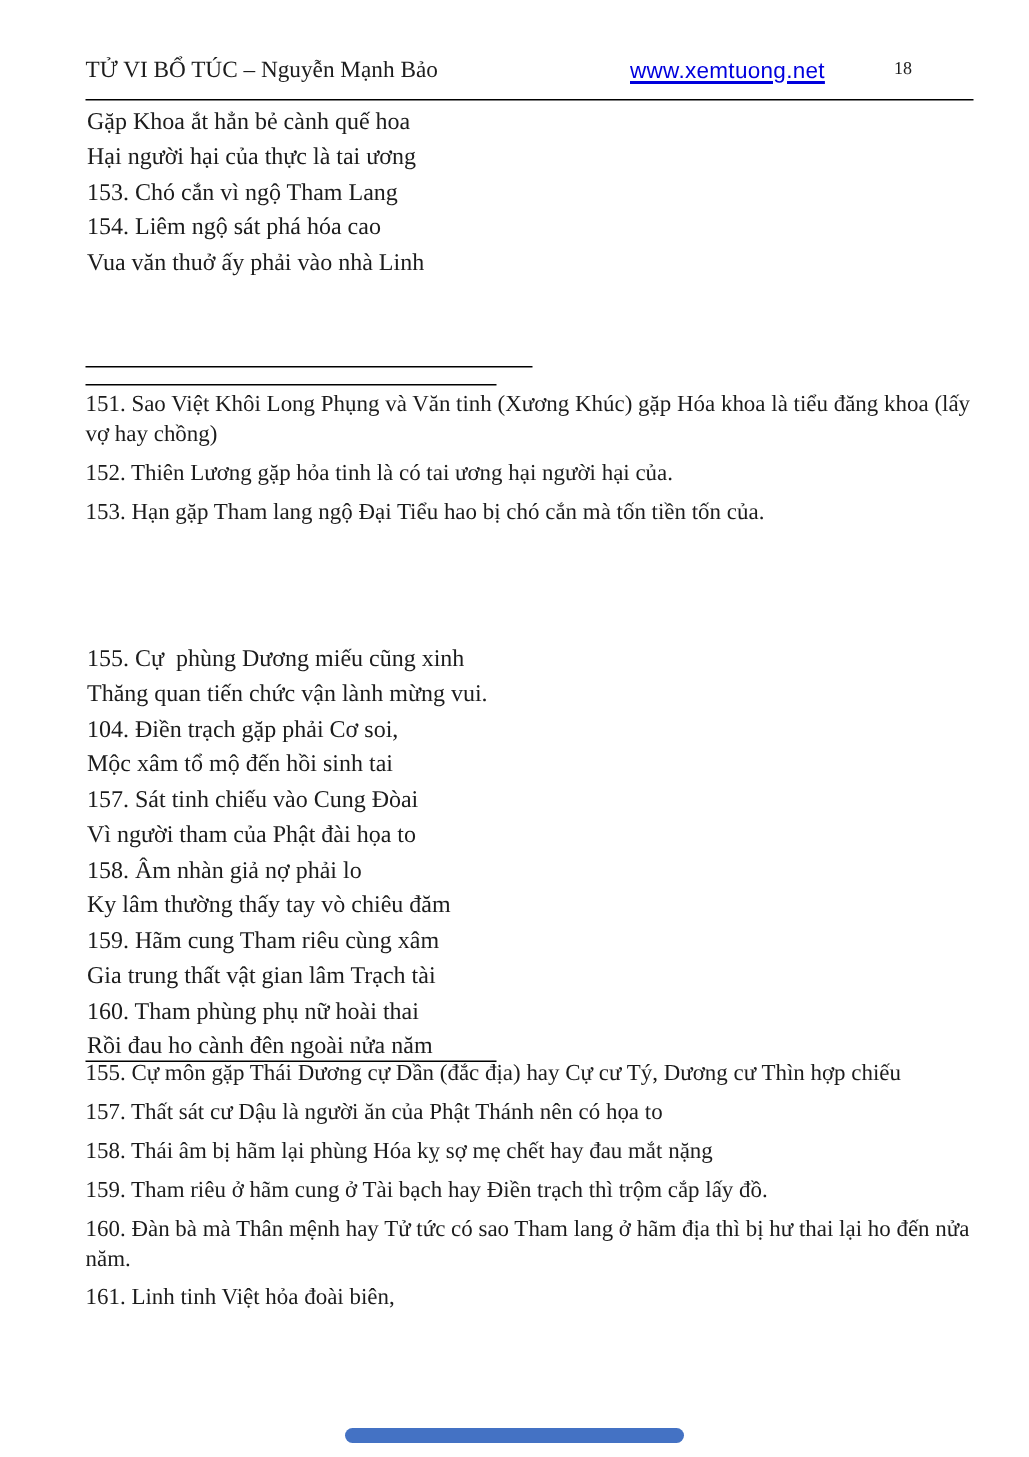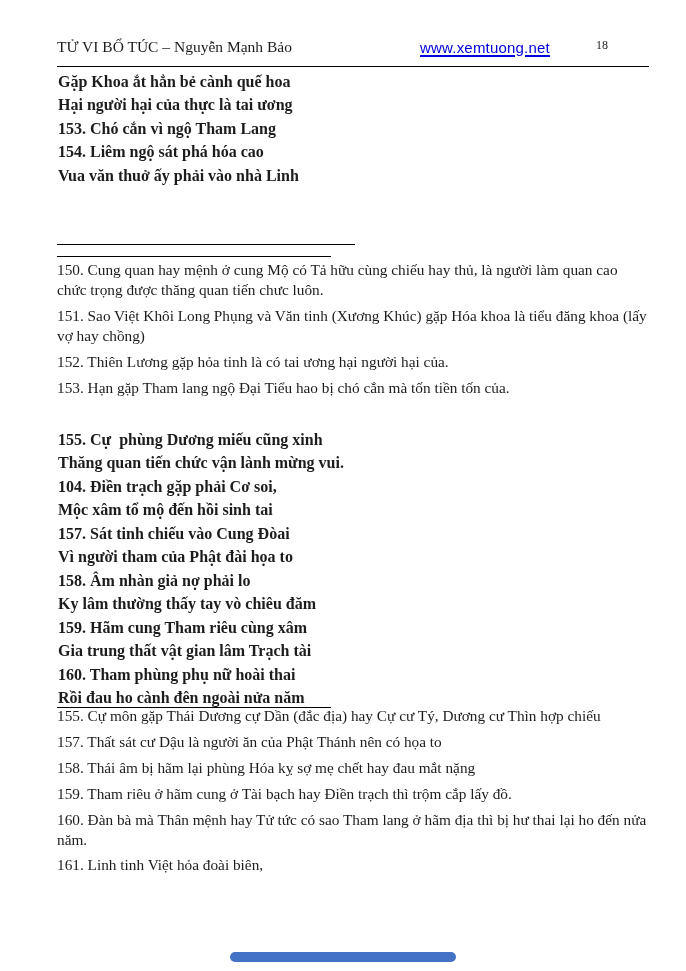--- a/index.html
+++ b/index.html
@@ -34,21 +34,21 @@
     left: 596px; top: 38px;
     font-size: 12px;
   }
   .rule {
     border-top: 1.5px solid #000;
     height: 0;
   }
   .header-rule { left: 57px; top: 66px; width: 592px; }
 
   
-  .verse { left: 58px; font-size: 16px; font-weight: bold; }
+  .verse { left: 58px; font-size: 16px; }
   .verse p { margin: 0; line-height: 23.45px; white-space: pre-wrap; }
   .verse-top { top: 70px; }
   .verse-bottom { top: 428px; }
 
   
   .fn-div-1a { left: 57px; top: 244px; width: 298px; }
   .fn-div-1b { left: 57px; top: 256px; width: 274px; }
   .fn-div-2  { left: 57px; top: 707px; width: 274px; }
 
   
@@ -78,21 +78,20 @@
   <p>Hại người hại của thực là tai ương</p>
   <p>153. Chó cắn vì ngộ Tham Lang</p>
   <p>154. Liêm ngộ sát phá hóa cao</p>
   <p>Vua văn thuở ấy phải vào nhà Linh</p>
 </div>
 
 <div class="abs rule fn-div-1a"></div>
 <div class="abs rule fn-div-1b"></div>
 
 <div class="abs footnotes footnotes-top">
-  <p>150. Cung quan hay mệnh ở cung Mộ có Tả hữu cùng chiếu hay thủ, là người làm quan cao chức trọng được thăng quan tiến chưc luôn.</p>
   <p>151. Sao Việt Khôi Long Phụng và Văn tinh (Xương Khúc) gặp Hóa khoa là tiểu đăng khoa (lấy vợ hay chồng)</p>
   <p>152. Thiên Lương gặp hỏa tinh là có tai ương hại người hại của.</p>
   <p>153. Hạn gặp Tham lang ngộ Đại Tiểu hao bị chó cắn mà tốn tiền tốn của.</p>
 </div>
 
 <div class="abs verse verse-bottom">
   <p>155. Cự  phùng Dương miếu cũng xinh</p>
   <p>Thăng quan tiến chức vận lành mừng vui.</p>
   <p>104. Điền trạch gặp phải Cơ soi,</p>
   <p>Mộc xâm tổ mộ đến hồi sinh tai</p>

